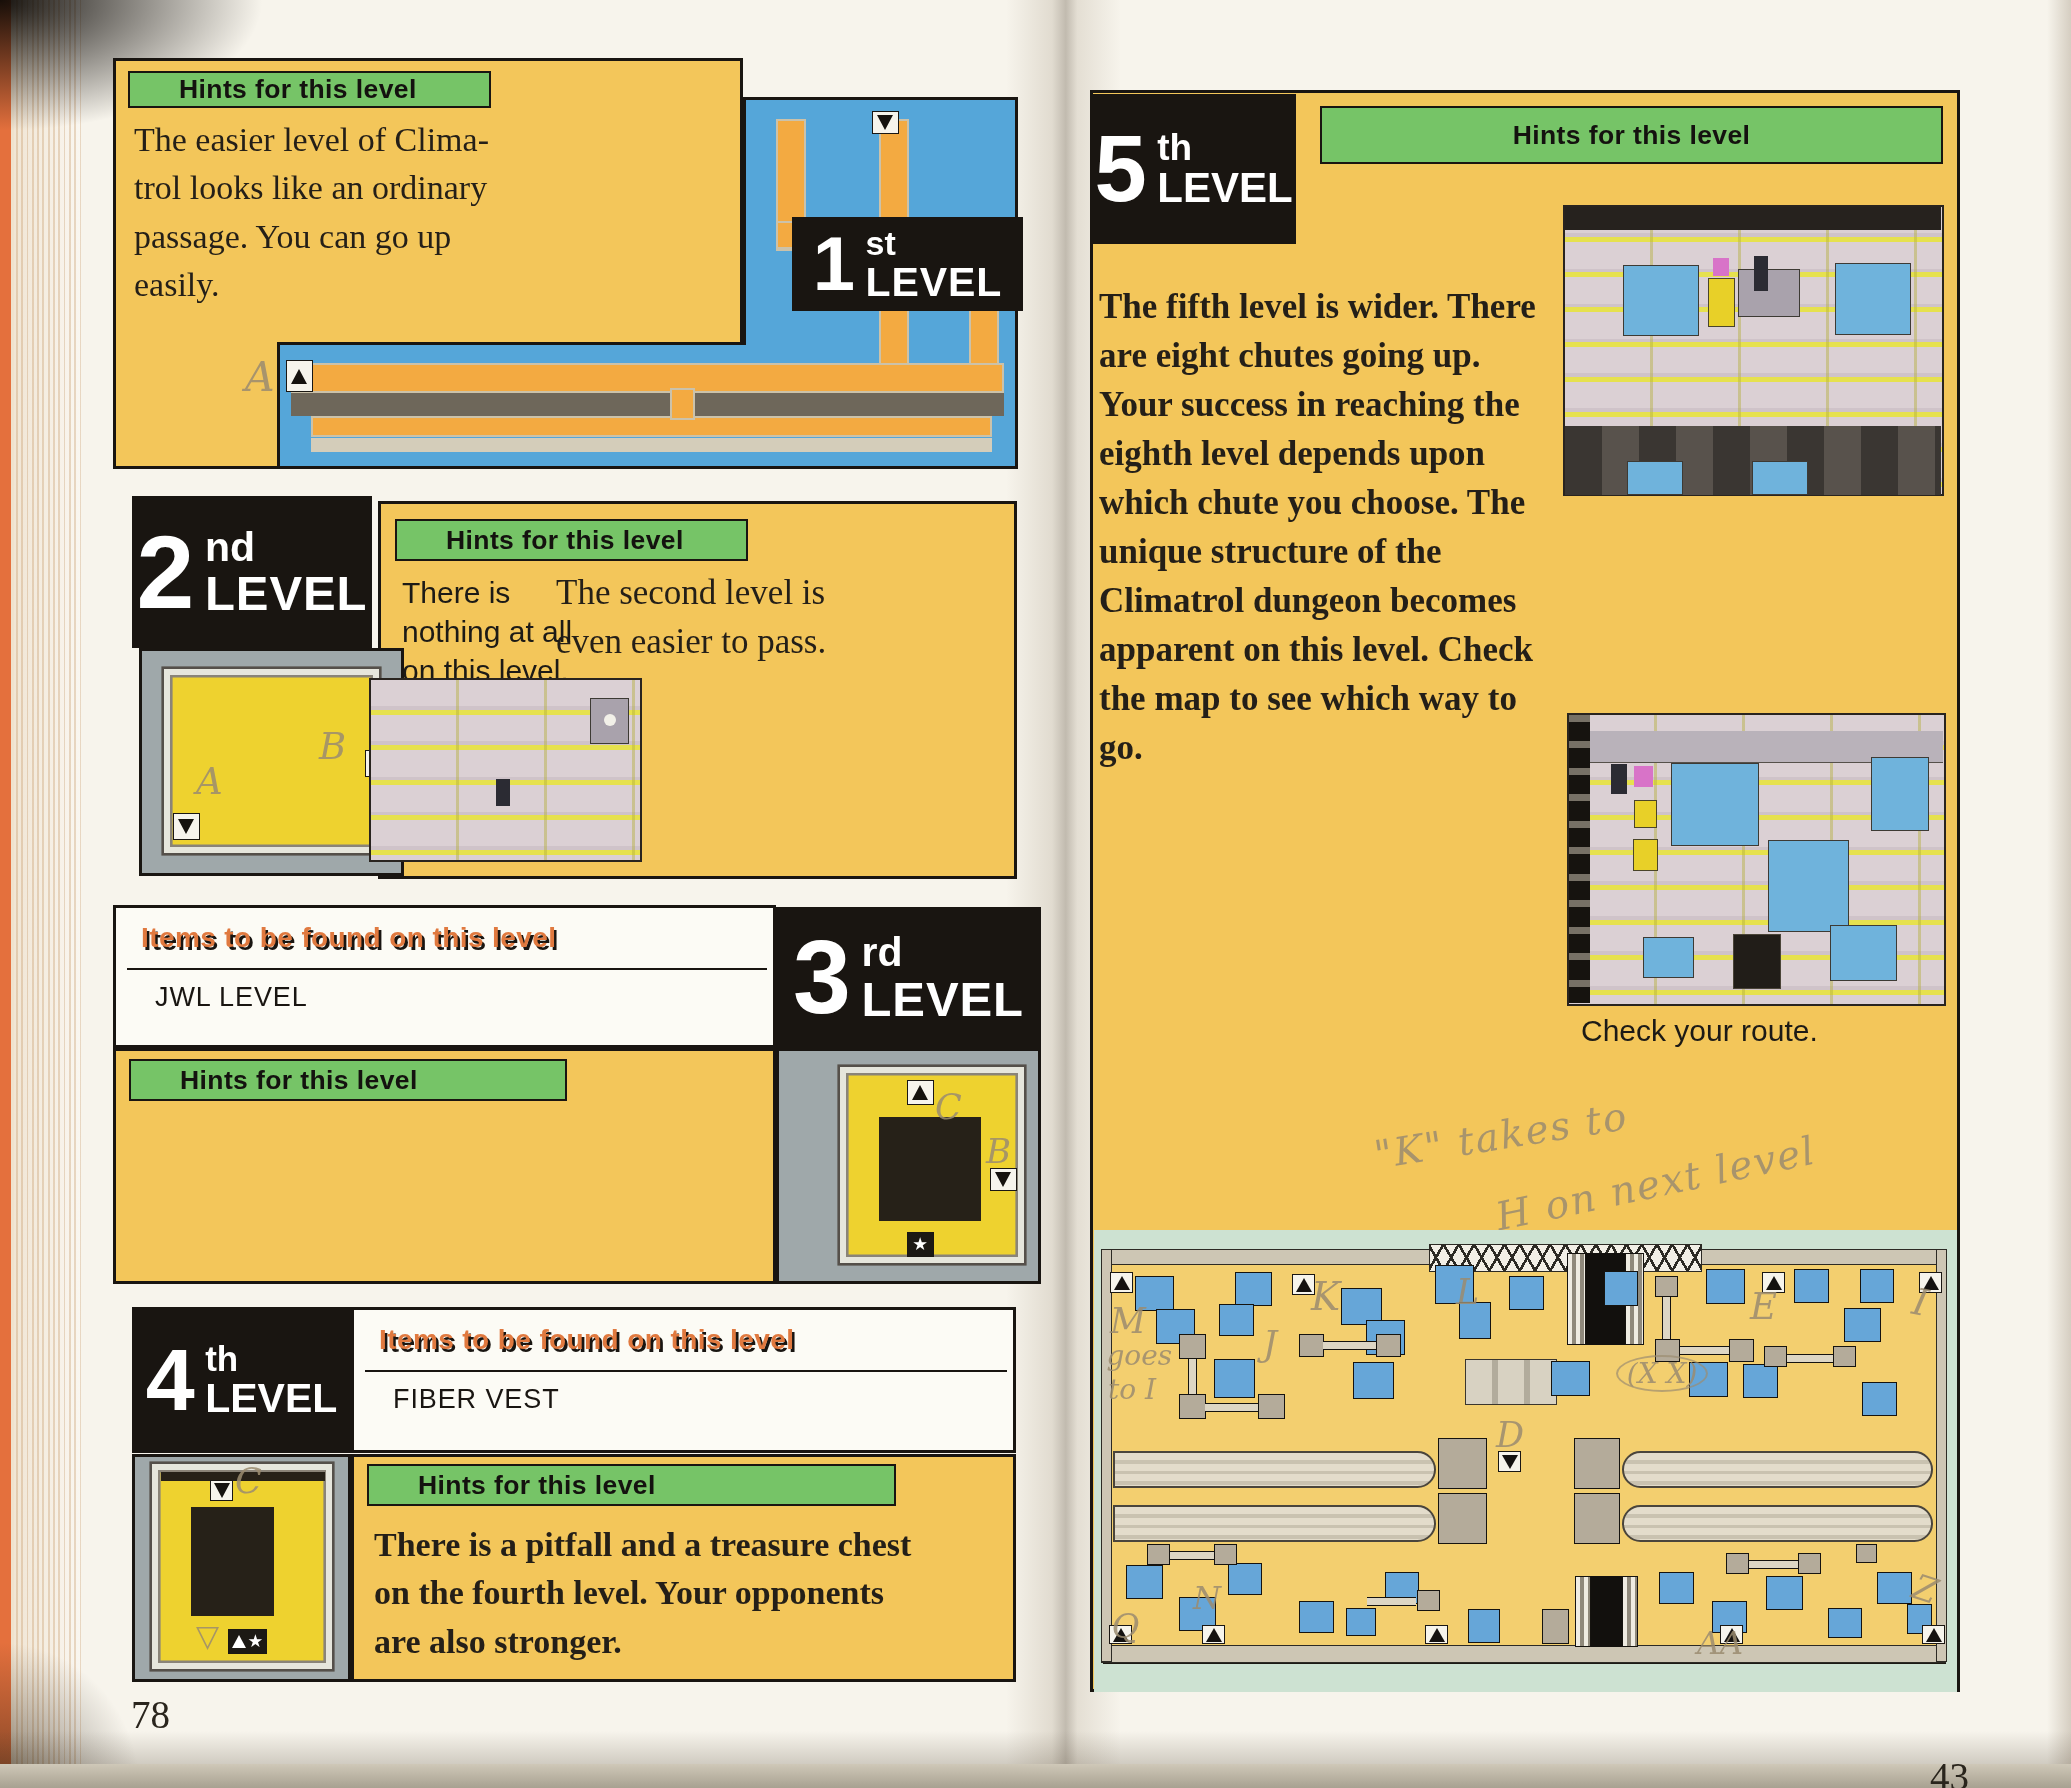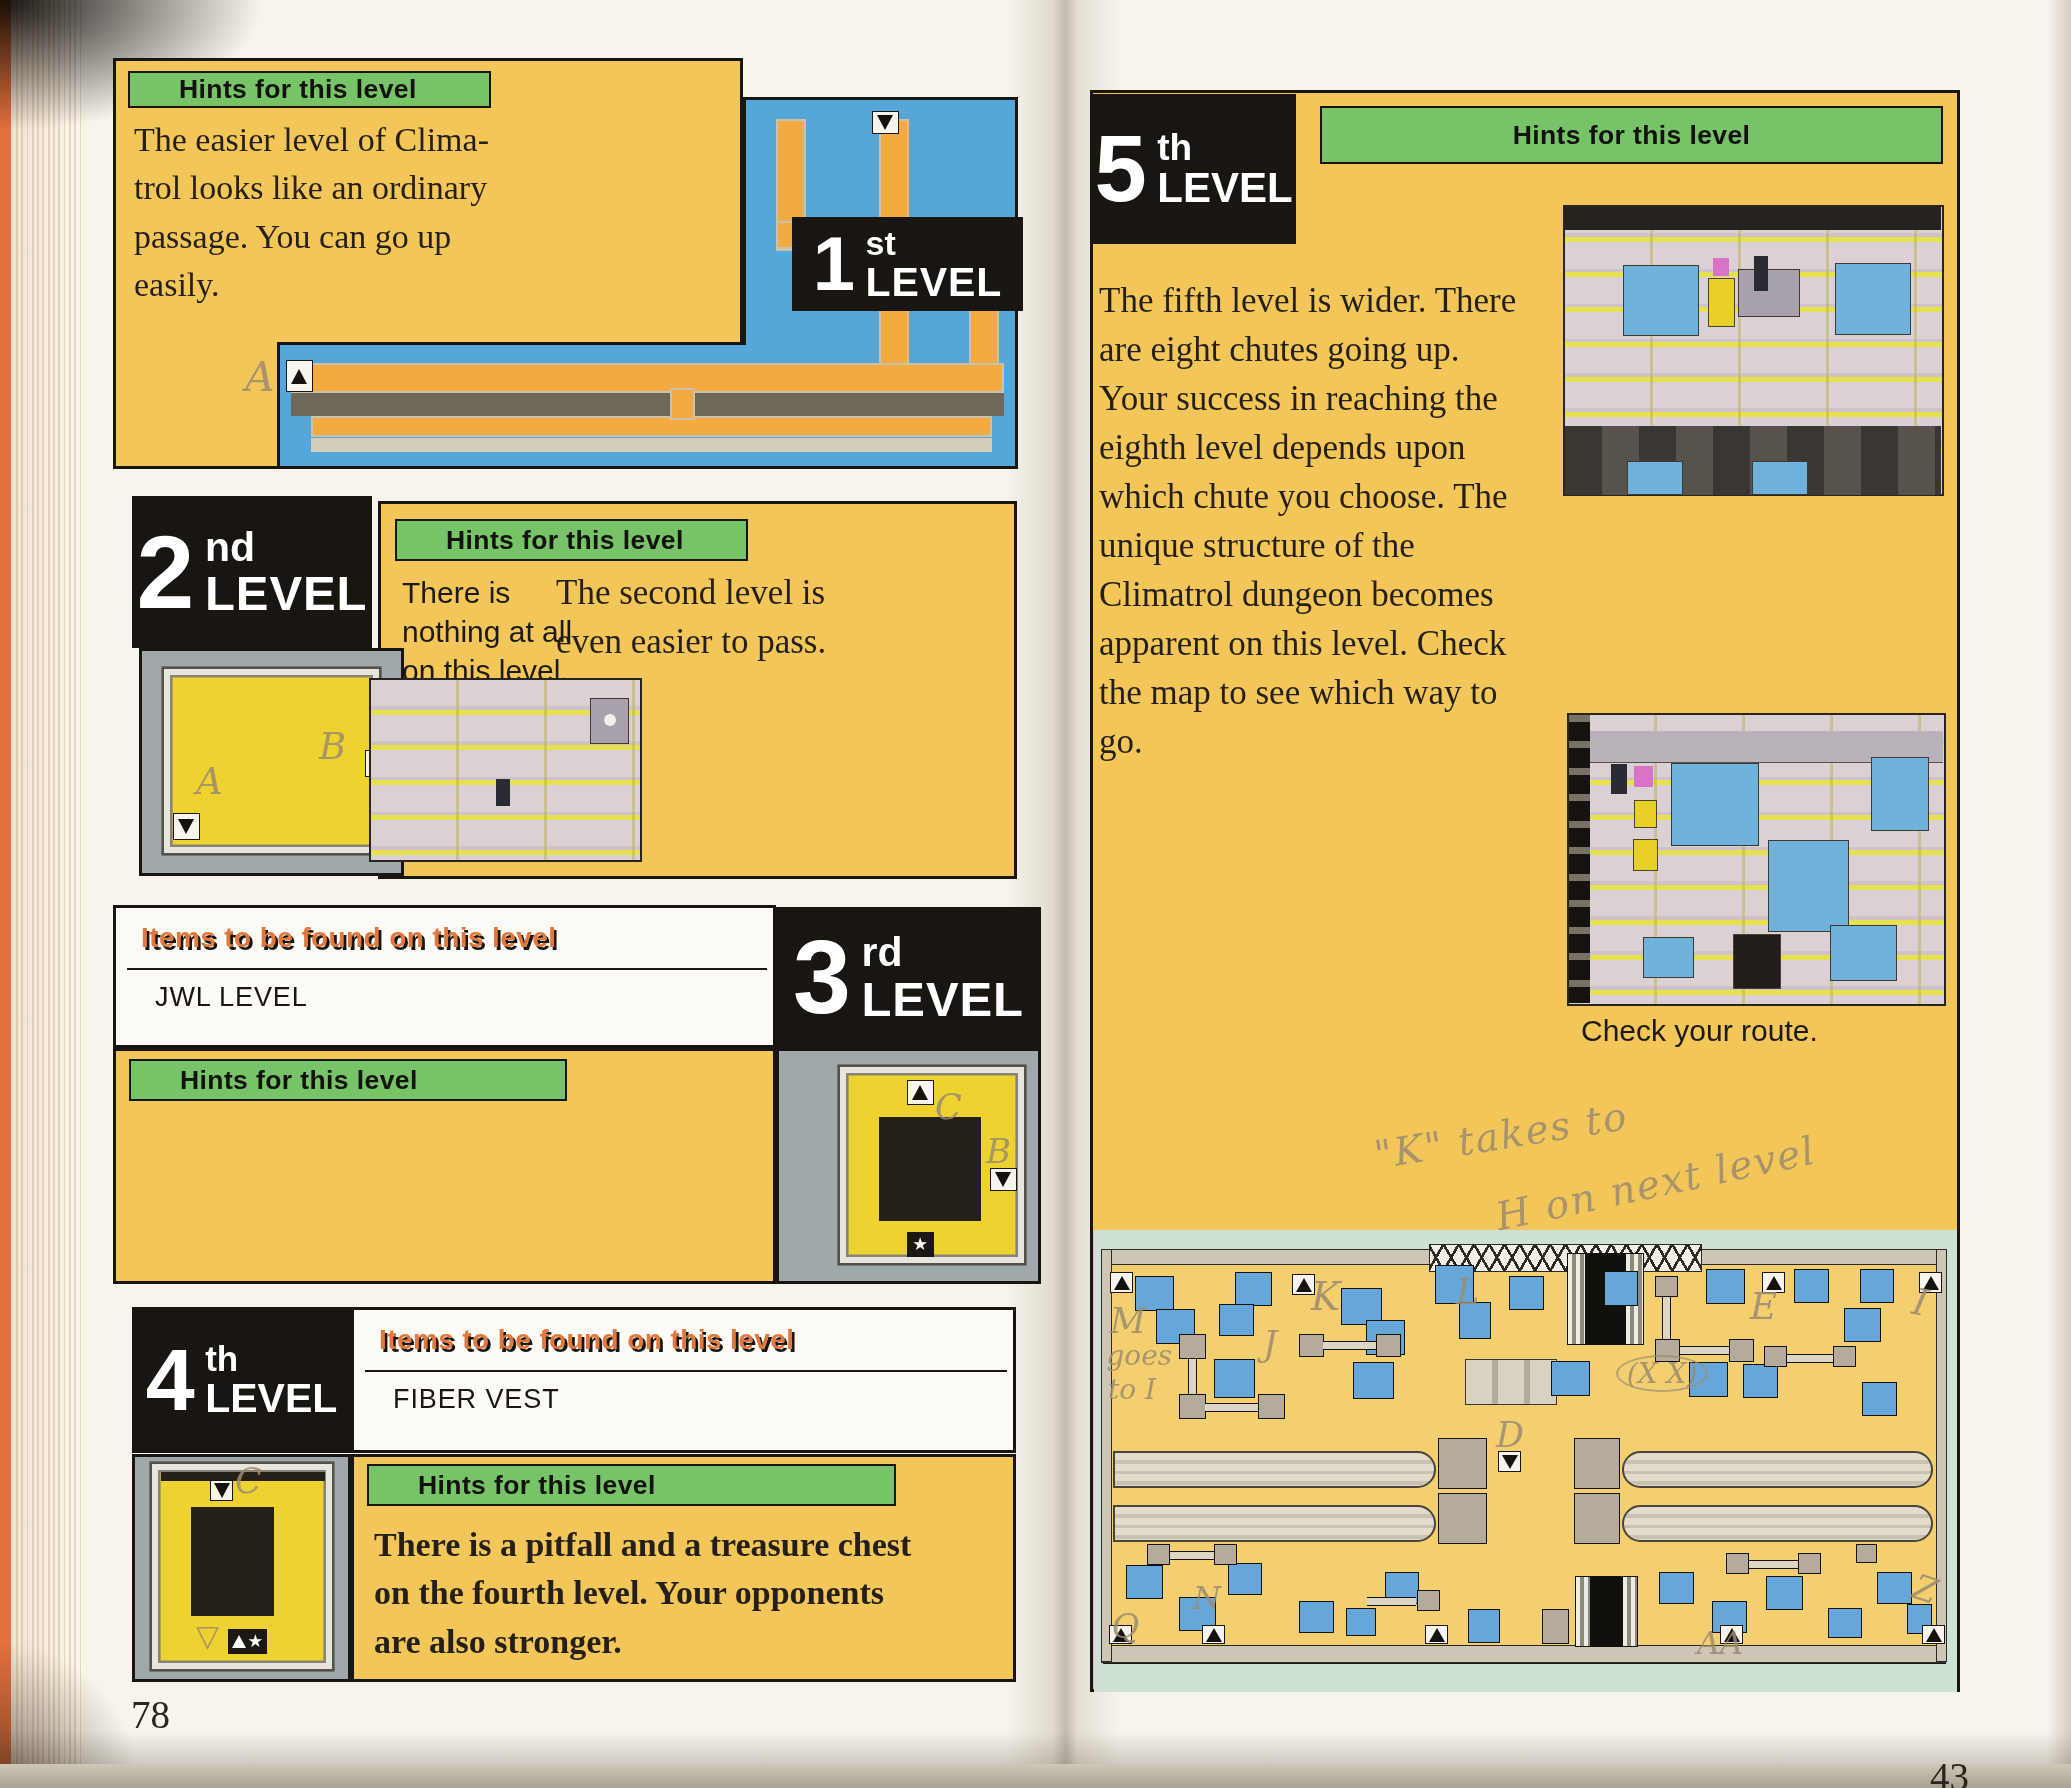--- a/index.html
+++ b/index.html
@@ -258,21 +258,21 @@
   <div class="abs badge" style="left:1091px;top:94px;width:205px;height:150px;">
     <span class="badge-num" style="font-size:94px;">5</span>
     <span class="badge-side">
       <span class="badge-ord" style="font-size:37px;">th</span>
       <span class="badge-word" style="font-size:42px;letter-spacing:0;">LEVEL</span>
     </span>
   </div>
   <div class="abs green-bar center" style="left:1320px;top:106px;width:623px;height:58px;">
     <span>Hints for this level</span>
   </div>
-  <div class="abs serif-text serif-lg" style="left:1099px;top:276px;width:512px;">The fifth level is wider. There
+  <div class="abs serif-text serif-lg" style="left:1099px;top:282px;width:512px;font-weight:bold;">The fifth level is wider. There
 are eight chutes going up.
 Your success in reaching the
 eighth level depends upon
 which chute you choose. The
 unique structure of the
 Climatrol dungeon becomes
 apparent on this level. Check
 the map to see which way to
 go.</div>
 

